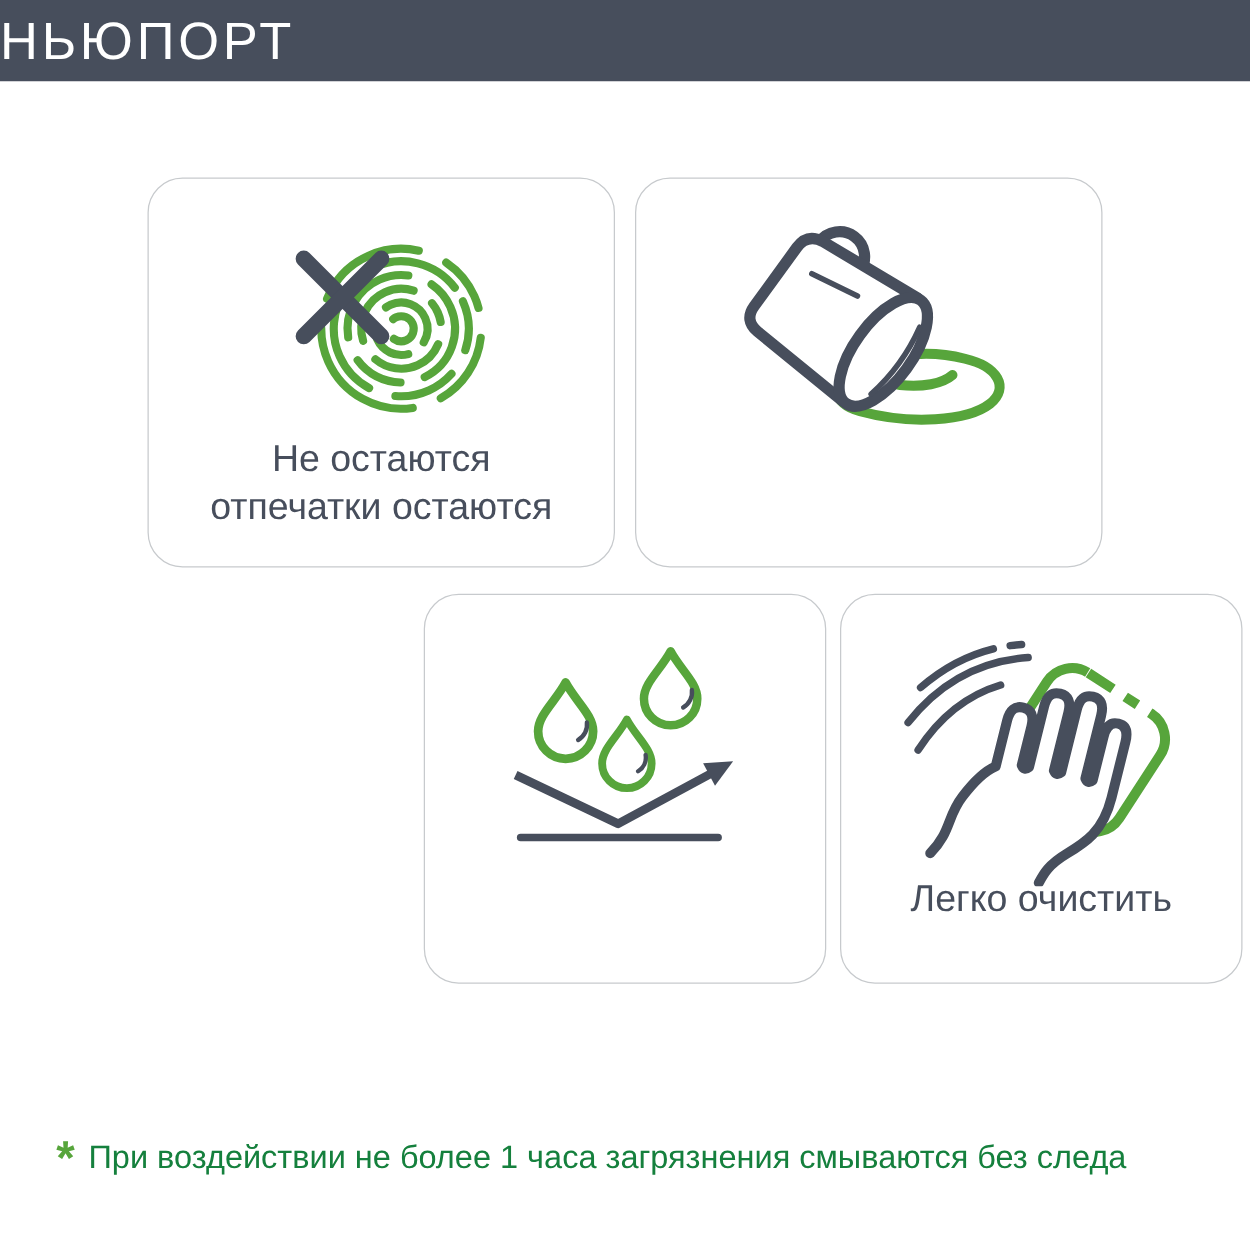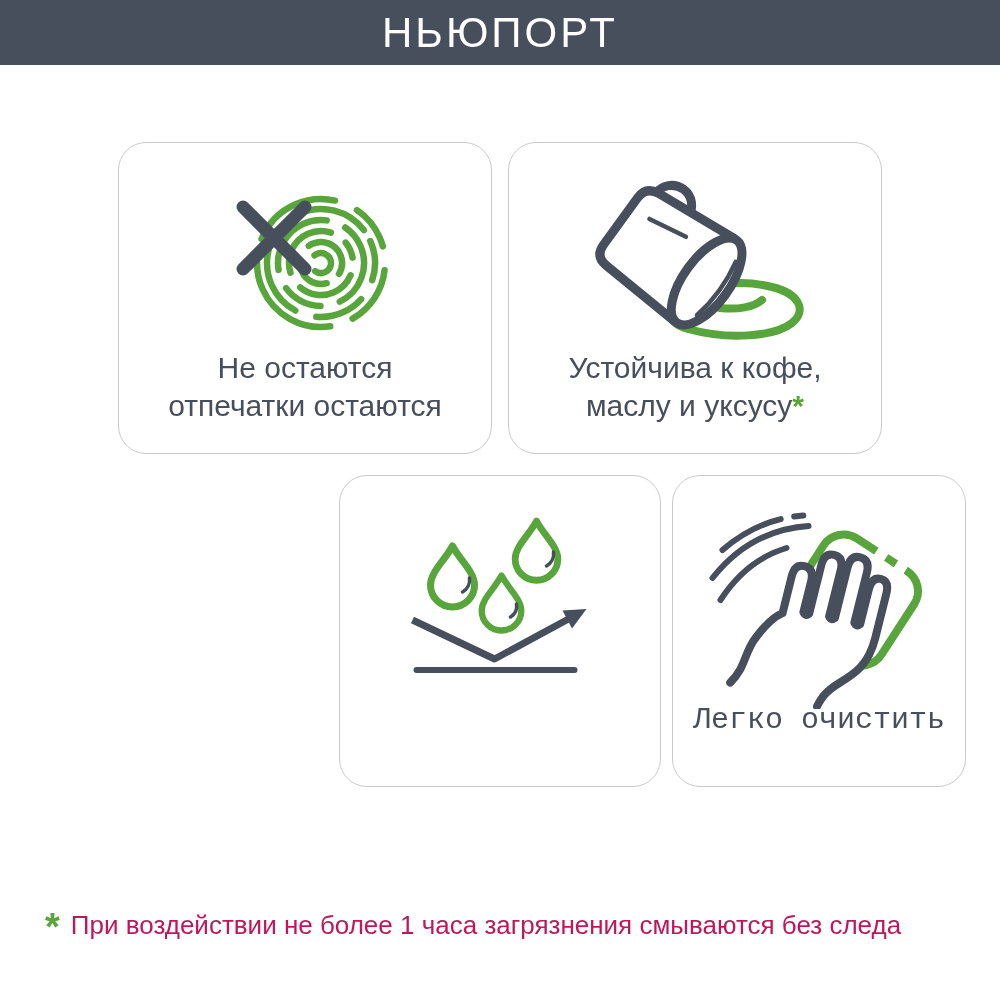--- a/index.html
+++ b/index.html
@@ -1,46 +1,46 @@
 <!DOCTYPE html>
 <html><head>
 <meta charset="utf-8">
 <style>
   html,body{margin:0;padding:0;background:#ffffff;}
   body{width:1000px;height:1000px;font-family:"Liberation Sans",sans-serif;}
   .page{position:relative;width:1000px;height:1000px;background:#ffffff;overflow:hidden;}
 
   .topbar{position:absolute;left:0;top:0;width:1000px;height:65px;background:#474E5C;
-          display:flex;align-items:center;justify-content:center;}
+          display:flex;align-items:center;}
   .topbar h1{margin:0;color:#ffffff;font-size:42px;font-weight:500;letter-spacing:3px;}
 
   .card{position:absolute;height:312px;background:#ffffff;border:1.5px solid #C7CACD;
         border-radius:28px;box-sizing:border-box;}
   .c1{left:118px;top:142px;width:374px;}
   .c2{left:508px;top:142px;width:374px;}
   .c3{left:6px;top:475px;width:322px;}
   .c4{left:339px;top:475px;width:322px;}
-  .c5{left:672px;top:475px;width:294px;font-family:Liberation Mono, monospace;}
+  .c5{left:672px;top:475px;width:322px;}
 
   .icon-wrap{position:absolute;left:50%;transform:translateX(-50%);}
   .iw1{top:44px;}
   .iw2{top:36px;}
   .iw3{top:56px;}
   .iw4{top:36px;}
   .iw5{top:28px;}
 
   .caption{position:absolute;left:6px;right:6px;top:198px;height:92px;
            display:flex;flex-direction:column;align-items:center;justify-content:center;
            font-size:30px;line-height:38px;font-weight:500;color:#474E5C;text-align:center;}
   .caption .line{white-space:nowrap;}
   .star{color:#57A53B;font-weight:700;}
 
   .footnote{position:absolute;left:45px;top:906px;display:flex;align-items:flex-start;}
   .footnote .mark{color:#57A53B;font-size:38px;font-weight:700;line-height:1;margin-top:2px;}
-  .footnote .text{font-size:26px;color:#be185d;font-weight:500;margin-left:11px;line-height:38px;}
+  .footnote .text{font-size:26px;color:#15803d;font-weight:500;margin-left:11px;line-height:38px;}
 </style>
 </head>
 <body>
 
 <div class="page">
 
   <header class="topbar">
     <h1>НЬЮПОРТ</h1>
   </header>
 
@@ -72,24 +72,20 @@
       <svg width="230" height="168" viewBox="0 0 230 168">
         <path d="M100,116 C84,128 86,144 108,150 C148,161 194,158 212,144 C228,131 218,114 192,108 C164,101 136,104 126,112 C118,119 124,127 140,129 C158,131 174,128 182,121" fill="none" stroke="#57A53B" stroke-width="8" stroke-linecap="round" stroke-linejoin="round"></path>
         <g transform="translate(0,6) rotate(36 105 82)" fill="none" stroke="#474E5C" stroke-linecap="round" stroke-linejoin="round">
           <circle cx="58" cy="40" r="20" stroke-width="9"></circle>
           <path d="M128,30 L40,38 Q26,40 26,54 L26,112 Q26,126 40,127 L128,132" stroke-width="9" fill="#ffffff"></path>
           <ellipse cx="131" cy="81" rx="23" ry="51" stroke-width="9" fill="#ffffff"></ellipse>
           <path d="M143,48 Q150,81 143,114" stroke-width="4.5"></path>
           <line x1="48" y1="64" x2="88" y2="57" stroke-width="4.5"></line>
         </g>
       </svg>
-    </div>
-    <div class="caption">
-      <span class="line">Устойчива к кофе,</span>
-      <span class="line"><span>маслу и уксусу</span><span class="star">*</span></span>
     </div>
   </div>
 
 
   <div class="card c4">
     <div class="icon-wrap iw4">
       <svg width="195" height="170" viewBox="0 0 195 170">
         <g stroke="#57A53B" stroke-width="7" fill="#ffffff" stroke-linejoin="round">
           <path transform="translate(50,70)" d="M0,-36 C8,-21 22,-10 22,3 A22,22 0 1,1 -22,3 C-22,-10 -8,-21 0,-36 Z"></path>
           <path transform="translate(134,44) scale(0.97)" d="M0,-36 C8,-21 22,-10 22,3 A22,22 0 1,1 -22,3 C-22,-10 -8,-21 0,-36 Z"></path>

